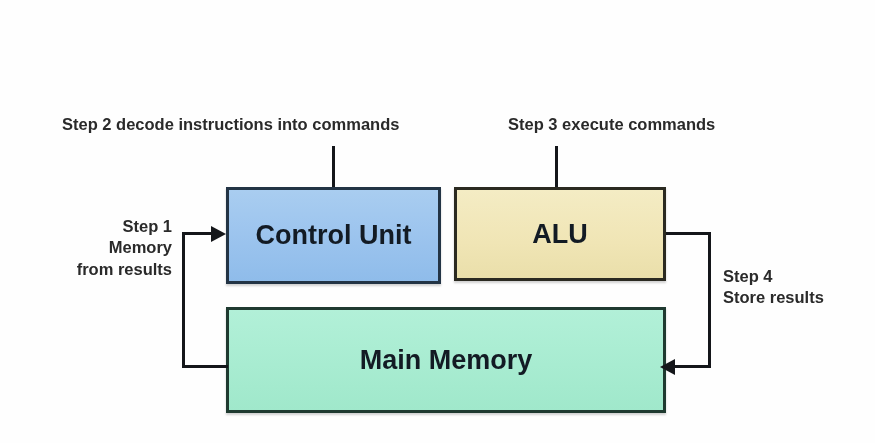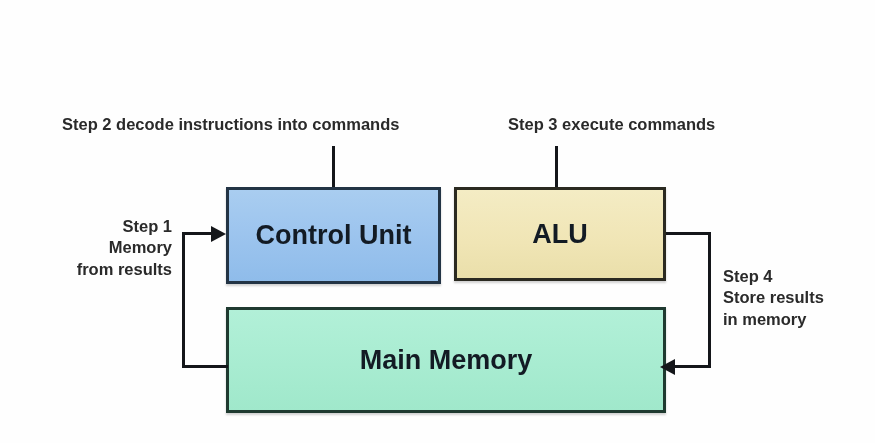--- a/index.html
+++ b/index.html
@@ -150,21 +150,20 @@
 
   <div class="side-caption" id="caption-step1">
     <div>Step 1</div>
     <div>Memory</div>
     <div>from results</div>
   </div>
 
   <div class="side-caption" id="caption-step4">
     <div>Step 4</div>
     <div>Store results</div>
-    <div>in memory</div>
   </div>
 
   <div class="box" id="box-control-unit">Control Unit</div>
 
   <div class="box" id="box-alu">ALU</div>
 
   <div class="box" id="box-main-memory">Main Memory</div>
 
   <div class="line h" id="loop-left-bottom"></div>
   <div class="line v" id="loop-left-vert"></div>

